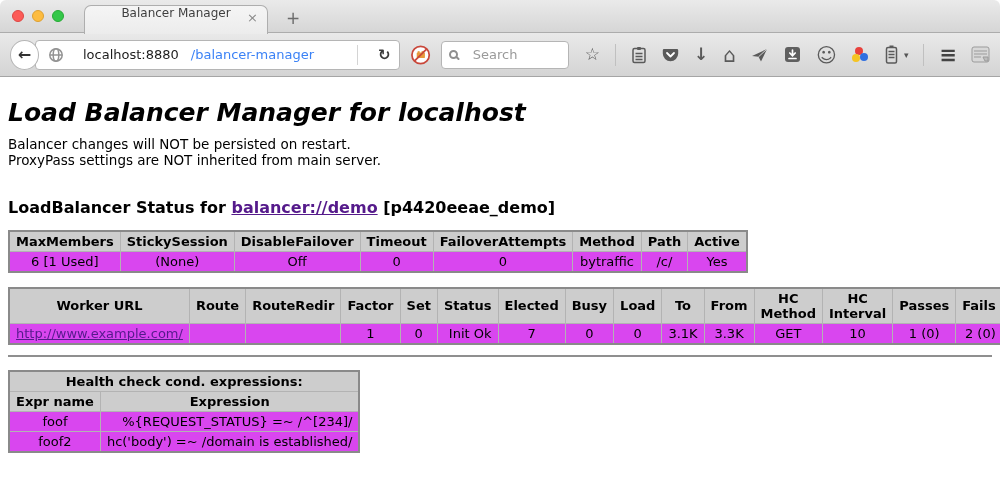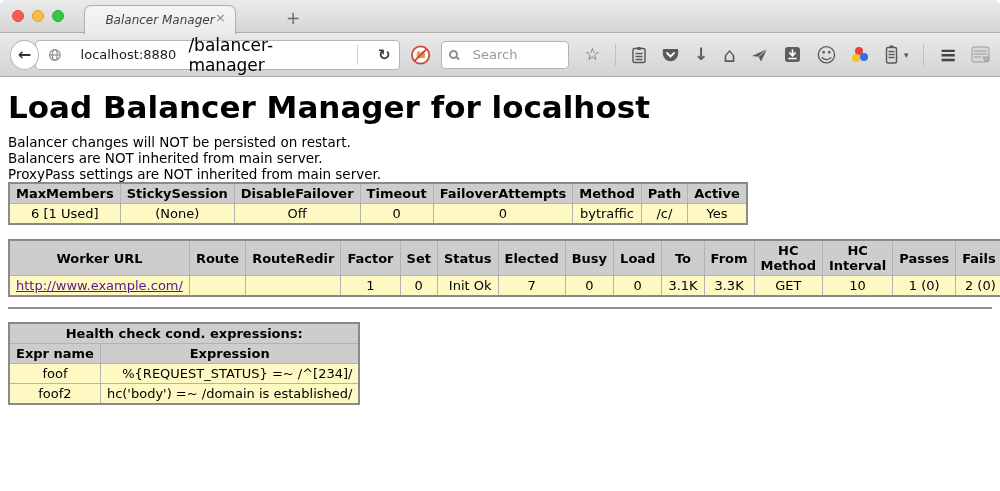--- a/index.html
+++ b/index.html
@@ -8,39 +8,39 @@
 
   
   .titlebar { position:relative; height:33px;
     background:linear-gradient(#eaeaea,#d6d6d6);
     border-bottom:1px solid #acacac; border-radius:6px 6px 0 0; }
   .traffic { position:absolute; top:10px; left:12px; display:flex; gap:8px; }
   .traffic span { width:12px; height:12px; border-radius:50%; display:block; }
   .light-red    { background:#fc5b57; border:1px solid #dd4744; }
   .light-yellow { background:#fdbc40; border:1px solid #ddA032; }
   .light-green  { background:#34c749; border:1px solid #27aa35; }
-  .tab { position:absolute; left:84px; top:5px; width:152px; height:29px;
+  .tab { position:absolute; left:84px; top:5px; width:184px; height:29px;
     background:linear-gradient(#f5f5f5,#ececec);
     border:1px solid #aeaeae; border-bottom:none; border-radius:7px 7px 0 0;
-    display:flex; align-items:center; justify-content:center; z-index:2;font-style:italic; }
+    display:flex; justify-content:center; z-index:2; }
   .tab-title { font-size:12px; color:#3f3f3f; }
   .tab-close { position:absolute; right:9px; top:5px; font-size:13px; color:#8a8a8a; line-height:1; cursor:default; }
   .newtab { position:absolute; left:286px; top:8px; font-size:17px; color:#6b6b6b; }
 
   
   .navbar { height:44px; background:linear-gradient(#e9e9e9,#d4d4d4);
     border-bottom:1px solid #a5a5a5; display:flex; align-items:center; padding:0 10px; }
   .back-btn { width:30px; height:30px; border-radius:50%; background:#fff; border:1px solid #b5b5b5;
     display:flex; align-items:center; justify-content:center; font-size:16px; color:#333;
     font-weight:bold; margin-right:-4px; z-index:1; }
   .urlbar { width:378px; height:30px; background:#fff; border:1px solid #b5b5b5; border-radius:4px;
     display:flex; align-items:center; padding:0 8px;gap:12px; }
   .globe { margin:0 7px 0 4px; opacity:.65; }
   .url-host { font-size:13px; color:#1c1c1c; }
-  .url-path { font-size:17px; color:#000000; }
+  .url-path { font-size:13px; color:#3b82f6; }
   .urlbar .spacer { flex:1; }
   .url-sep { width:1px; height:20px; background:#d4d4d4; margin:0 8px; }
   .reload { font-size:15px; color:#3a3a3a; font-weight:bold; }
   .blocked { margin:0 10px; }
   .searchbar { width:132px; height:28px; background:#fff; border:1px solid #b5b5b5; border-radius:4px;
     display:flex; align-items:center; padding:0 7px; gap:13px; }
   .mag { width:9px; height:9px; border:2px solid #8f8f8f; border-radius:50%; position:relative; flex:none; }
   .mag::after { content:""; position:absolute; width:5px; height:2px; background:#8f8f8f;
     transform:rotate(45deg); right:-4px; bottom:-2px; border-radius:1px; }
   .search-input { border:none; outline:none; font-size:13px; color:#333; width:90px;
@@ -53,31 +53,31 @@
   .dots { position:relative; width:18px; height:16px; }
   .dots i { position:absolute; width:8px; height:8px; border-radius:50%; display:block; }
   .dot-red    { background:#e8413c; left:3px; top:0; }
   .dot-yellow { background:#f5c423; left:0; top:7px; }
   .dot-blue   { background:#2f6fe0; left:8px; top:6px; }
   .caret { font-size:9px; color:#555; margin-left:-9px; }
   .menu-btn { font-size:21px; font-weight:bold; color:#444; letter-spacing:-1px; }
 
   
   .content { padding:2px 8px 0 8px; color:#000; }
-  h1 { font-size:31px; margin:10px 0 10px 0; font-weight:bold; }
+  h1 { font-size:25px; margin:19px 0 10px 0; font-weight:bold;font-style:italic; }
   .info p { margin:0; font-size:13.5px; line-height:1.17; }
   h3.balancer-h { font-size:16px; margin:29px 0 13px 0; font-weight:bold; }
   h3.balancer-h span { white-space:pre; }
   a.plink { color:#551a8b; text-decoration:underline; }
 
   table { border-collapse:collapse; font-size:13px; margin:0 0 14px 0; }
   th, td { border:1px solid #b3b3b3; padding:2px 6px; height:16px;margin-top:31px; }
   table { border:2px solid #8a8a8a; }
   th { background:#cdcdcd; font-weight:bold; text-align:center; }
-  td { background:#fef9c3; }
+  td { background:#d946ef; }
   .bal td { text-align:center; }
   .worker td { text-align:center; }
   .worker td.l { text-align:right; }
   .health td.name { text-align:center; }
   .health td.expr { text-align:right; }
   .worker { margin-bottom:6px; }
   hr { border:none; border-top:2px solid #8f8f8f; margin:10px 0 13px 0; }
 
   svg .st { stroke:#5a5a5a; fill:none; stroke-width:1.5; }
 </style>
@@ -173,24 +173,26 @@
         <path d="M12 11 h5 v4 h-3 z" fill="#bdbdbd" stroke="#9b9b9b"></path>
       </svg>
     </div>
   </div>
 
   <div class="content">
     <h1>Load Balancer Manager for localhost</h1>
 
     <div class="info">
       <p>Balancer changes will NOT be persisted on restart.</p>
-      <p>Balancers are NOT inherited from main server.</p>
       <p>ProxyPass settings are NOT inherited from main server.</p>
     </div>
 
+    <h3 class="balancer-h">
+      <span>LoadBalancer Status for </span><a class="plink" href="#">balancer://demo</a><span> [p4420eeae_demo]</span>
+    </h3>
 
     <table class="bal">
       <tbody>
           <tr>
         <th>MaxMembers</th>
         <th>StickySession</th>
         <th>DisableFailover</th>
         <th>Timeout</th>
         <th>FailoverAttempts</th>
         <th>Method</th>

